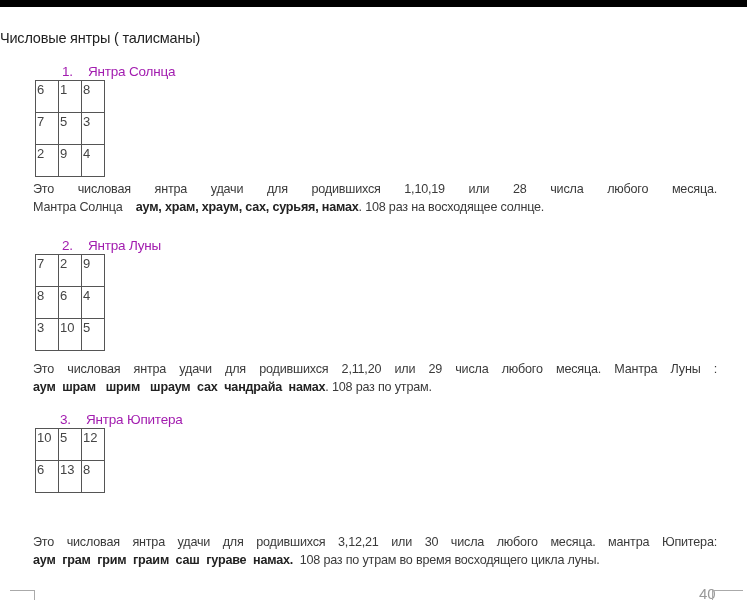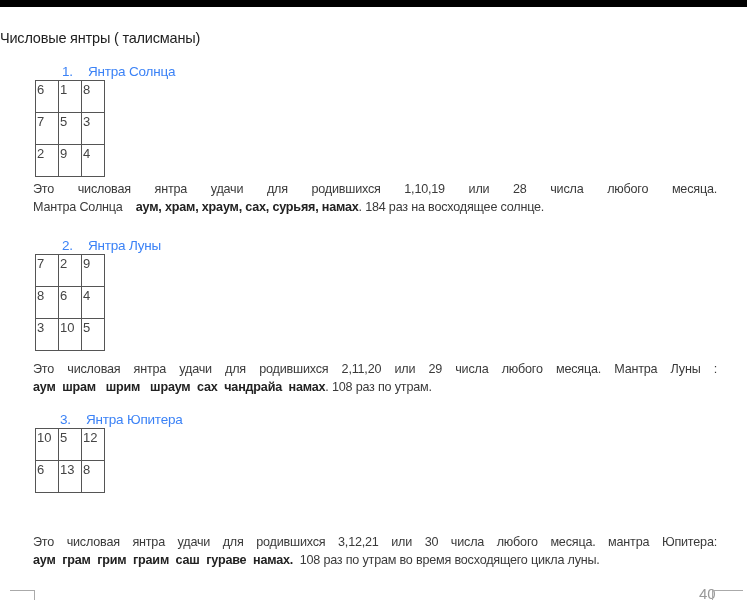--- a/index.html
+++ b/index.html
@@ -7,21 +7,21 @@
     width: 747px; height: 600px; overflow: hidden;
     background: #ffffff; position: relative;
     font-family: "Liberation Sans", sans-serif; color: #2a2a2a;
   }
   .topbar { position: absolute; left: 0; top: 0; width: 747px; height: 7px; background: #000; }
   .title {
     position: absolute; top: 30px; left: 0; width: 747px; 
     font-size: 14.5px; color: #1e1e1e; letter-spacing: -0.2px;
   }
   .section-heading {
-    position: absolute; font-size: 13.5px; color: #3b82f6; letter-spacing: -0.2px;
+    position: absolute; font-size: 13.5px; color: #a21caf; letter-spacing: -0.2px;
   }
   .section-heading .num { display: inline-block; width: 26px; }
   .grid {
     position: absolute; border-collapse: collapse;
   }
   .grid td {
     border: 1px solid #555; width: 23px; height: 32px; padding: 0 0 0 1px;
     vertical-align: top; font-size: 13px; color: #444; line-height: 17px;
     box-sizing: border-box;
   }
@@ -59,21 +59,21 @@
       </tr>
   <tr>
         <td>2</td>
         <td>9</td>
         <td>4</td>
       </tr>
 </tbody>
   </table>
 <div class="para" style="top:180px;">
   <span class="justify">Это числовая янтра удачи для родившихся 1,10,19 или 28 числа любого месяца.</span>
-  <span>Мантра Солнца</span>&nbsp;&nbsp;&nbsp;&nbsp;<b>аум, храм, храум, сах, сурьяя, намах</b><span>. 184 раз на восходящее солнце.</span>
+  <span>Мантра Солнца</span>&nbsp;&nbsp;&nbsp;&nbsp;<b>аум, храм, храум, сах, сурьяя, намах</b><span>. 108 раз на восходящее солнце.</span>
 </div>
 
 <div class="section-heading" style="left:62px; top:238px;">
   <span class="num">2.</span><span>Янтра Луны</span>
 </div>
 <table class="grid" style="left:35px; top:254px;">
   <tbody>
       <tr>
         <td>7</td>
         <td>2</td>

